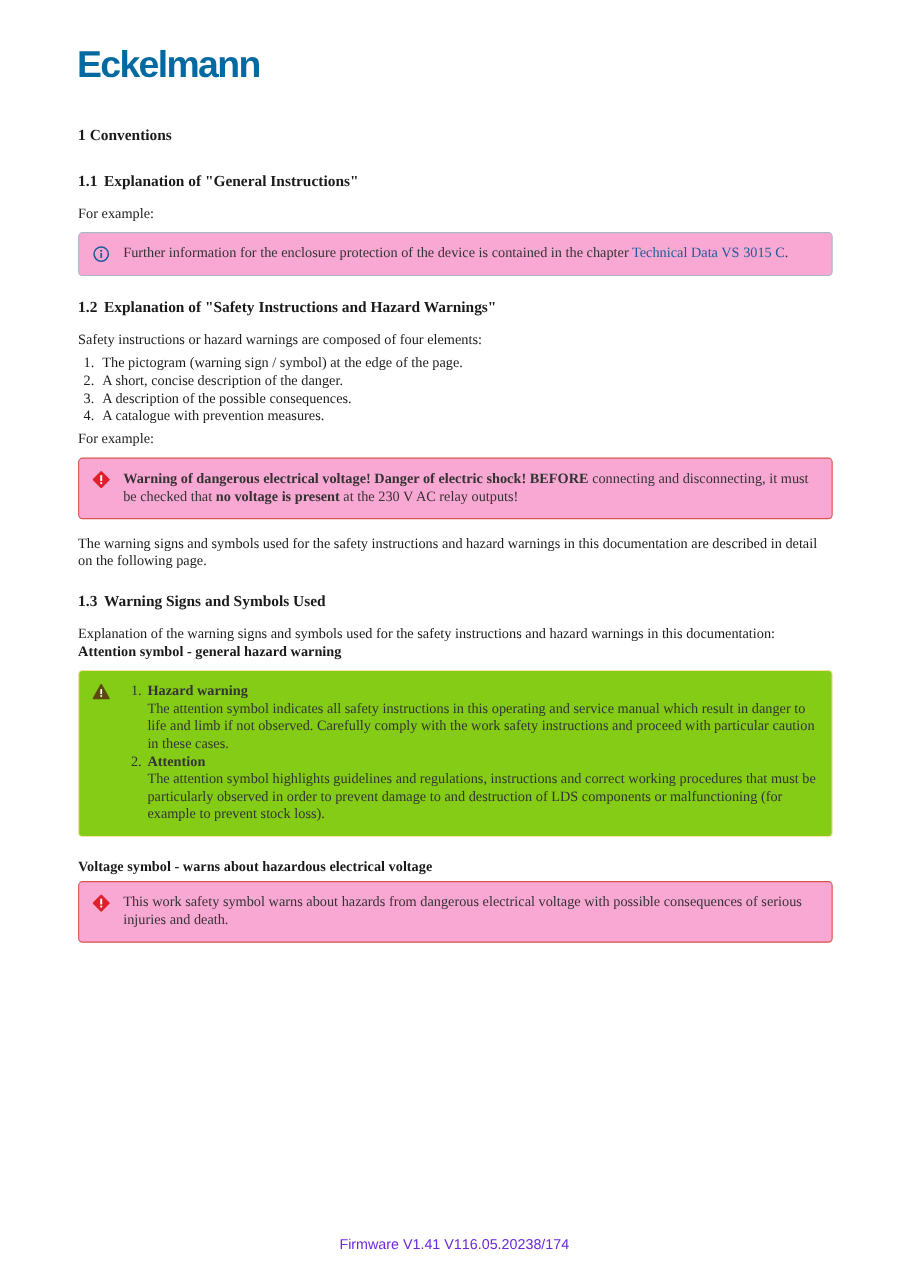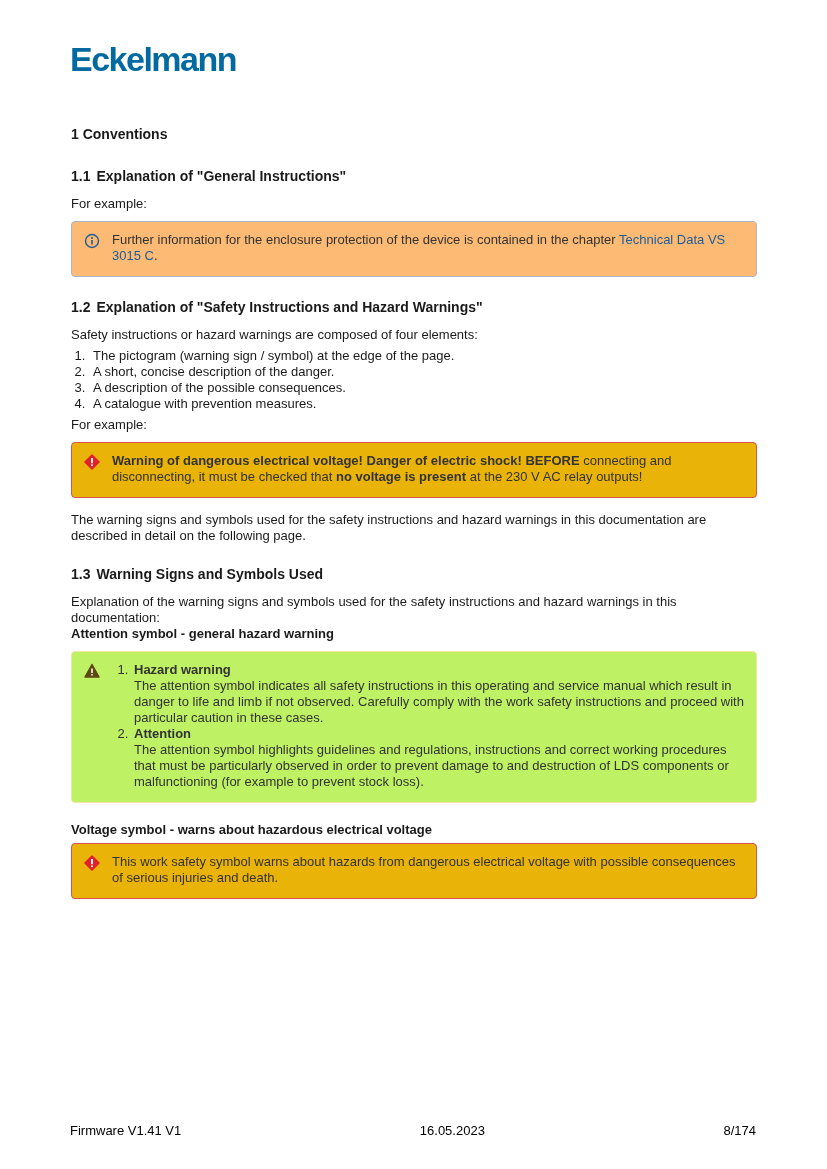--- a/index.html
+++ b/index.html
@@ -5,42 +5,42 @@
     html, body { margin: 0; padding: 0; background: #ffffff; }
     body {
       width: 827px; height: 1169px; position: relative; overflow: hidden;
       font-family: "Liberation Sans", sans-serif; color: #1a1a1a; font-size: 13px;
     }
     .logo {
       position: absolute; left: 70px; top: 40px;
       font-family: "Liberation Sans", sans-serif; font-weight: bold;
       font-size: 34px; color: #0369a1; letter-spacing: -1.5px;
     }
-    .content { position: absolute; left: 71px; top: 126px; width: 686px; }
+    .content { position: absolute; left: 71px; top: 116px; width: 686px; font-family: Liberation Serif, serif; }
     h1 { font-size: 14px; font-weight: bold; margin: 0 0 26px 0; }
     h2 { font-size: 14px; font-weight: bold; margin: 0 0 12px 0; }
     h2 .num { margin-right: 6px; text-align: center; }
     p { margin: 0 0 5px 0; line-height: 16px; }
     ol.plain { margin: 0 0 5px 0; padding-left: 18px; line-height: 16px; }
     ol.plain li { padding-left: 4px; }
     .box {
       border-radius: 4px; padding: 10px 12px 12px 40px; position: relative;
       line-height: 16px; margin: 9px 0 14px 0; color: #333;
     }
     .box .icon { position: absolute; left: 12px; top: 11px; width: 16px; height: 16px; }
-    .box-info { background: #fdba74; border: 1.5px solid #a9b7c6; }
-    .box-danger { background: #eab308; border: 1.5px solid #d9534f; }
-    .box-warning { background: #bef264; border: 1.5px solid #f6e3a6; }
+    .box-info { background: #f9a8d4; border: 1.5px solid #a9b7c6; }
+    .box-danger { background: #f9a8d4; border: 1.5px solid #d9534f; }
+    .box-warning { background: #84cc16; border: 1.5px solid #f6e3a6; }
     .link { color: #1f5c99; }
     .subhead { font-weight: bold; margin: 0 0 5px 0; line-height: 16px; }
     .box ol { margin: 0; padding-left: 20px; }
     .box ol li { padding-left: 2px; }
     .footer {
       position: absolute; top: 1123px; left: 70px; width: 686px;
-      display: flex; justify-content: space-between; font-size: 13px; color: #000000;
+      display: flex; justify-content: center; font-size: 13px; color: #6d28d9;
     }
     .sec { margin-bottom: 22px; }
   </style>
 </head>
 <body>
 
 <div class="logo">Eckelmann</div>
 
 <div class="content">
   <h1>1 Conventions</h1>

